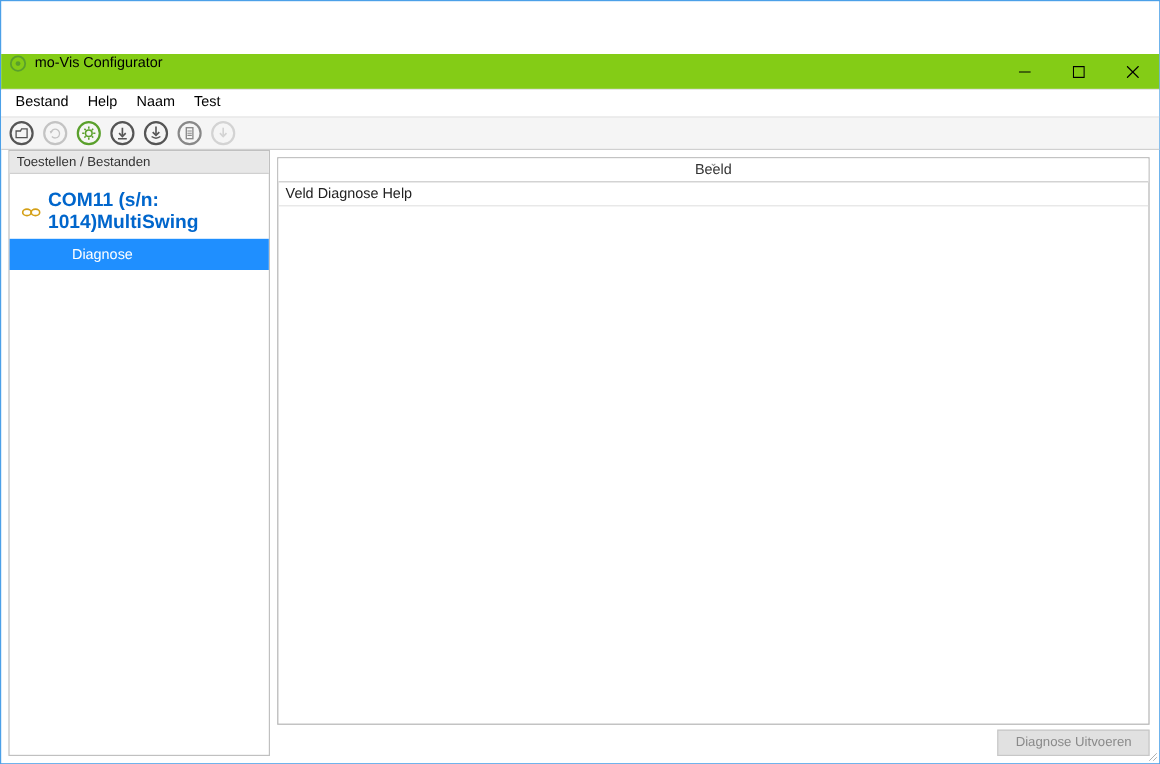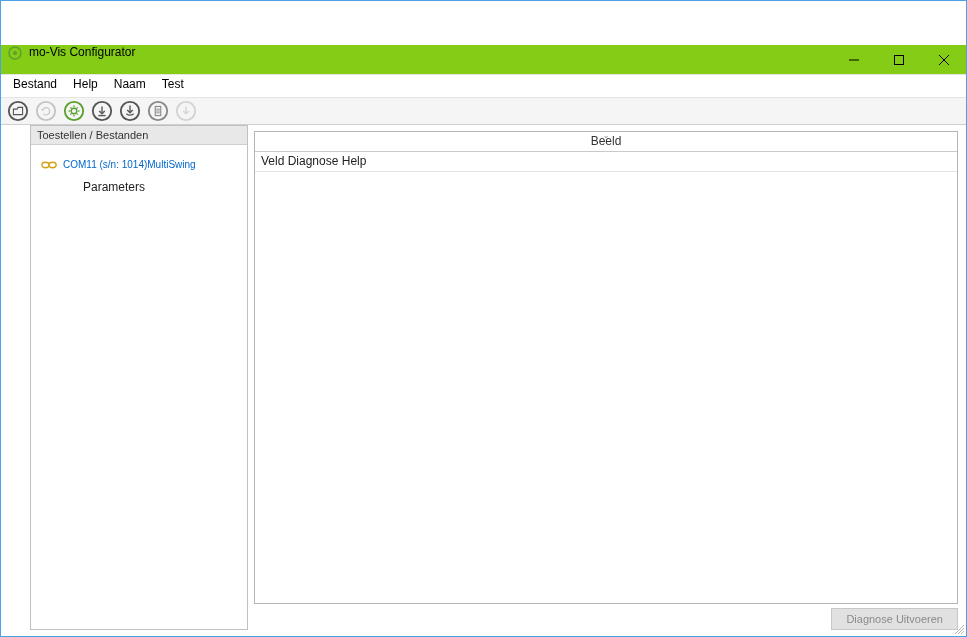--- a/index.html
+++ b/index.html
@@ -17,27 +17,27 @@
   
   .menubar { height: 22px; display: flex; align-items: flex-start; padding: 0 4px; background: #fff; }
   .menu-item { padding: 2px 8px; font-size: 12px; color: #000; cursor: default; }
 
   
   .toolbar { height: 28px; display: flex; align-items: center; padding: 2px 4px; gap: 2px; background: #f5f5f5; border-top:1px solid #e5e5e5; border-bottom: 1px solid #d0d0d0; }
   .tool-btn { width: 26px; height: 26px; display:flex; align-items:center; justify-content:center; border-radius: 2px; }
   .tool-disabled { opacity: 0.45; }
 
   
-  .body { flex:1; display:flex; gap: 0; padding: 0 0 0 0; position: relative; margin-left: 23px; }
+  .body { flex:1; display:flex; gap: 0; padding: 0 0 0 0; position: relative; }
 
   
   .left-panel { width: 218px; border: 1px solid #c0c0c0; margin: 0 6px 6px 6px; display:flex; flex-direction:column; background:#fff; }
   .left-header { background: #e8e8e8; font-size: 11px; padding: 3px 6px; color:#333; border-bottom:1px solid #d0d0d0; }
   .tree { flex:1; padding-top: 10px; }
-  .tree-root { display:flex; align-items:center; gap: 6px; padding: 4px 6px 4px 10px; color: #0066cc; font-size: 10px; }
+  .tree-root { display:flex; align-items:center; gap: 6px; padding: 4px 6px 4px 10px; color: #0066cc; font-size: 16px; font-weight: bold; }
   .tree-root-icon { width:16px; height:10px; display:flex; align-items:center; }
   .tree-child { padding: 6px 6px 6px 52px; font-size: 12px; color: #222; cursor: default; }
   .tree-child.selected { background: #1f8fff; color: #fff; }
 
   
   .right-panel { flex:1; margin: 6px 8px 6px 0; display:flex; flex-direction:column; }
   .grid-wrap { flex:1; border: 1px solid #b5b5b5; background:#fff; display:flex; flex-direction:column; }
   .grid-header { display:flex; height:20px; border-bottom:1px solid #c9c9c9; background:#fff; position:relative; }
   .grid-header-cell { flex:1; text-align:center; font-size:12px; color:#333; padding-top:2px; position:relative; }
   .sort-marker { position:absolute; top:-1px; left:50%; transform:translateX(-50%); font-size:8px; color:#888; }
@@ -166,21 +166,21 @@
       <div class="tree">
         <div class="tree-root">
           <span class="tree-root-icon">
             <svg width="18" height="10" viewBox="0 0 18 10">
                 <ellipse cx="5" cy="5" rx="4" ry="3" fill="none" stroke="#d4a017" stroke-width="1.6"></ellipse>
                 <ellipse cx="13" cy="5" rx="4" ry="3" fill="none" stroke="#d4a017" stroke-width="1.6"></ellipse>
               </svg>
           </span>
           <span>COM11 (s/n: 1014)MultiSwing</span>
         </div>
-        <div class="tree-child">Parameters</div>
+        <div class="tree-child selected">Diagnose</div>
       </div>
     </div>
 
     <div class="right-panel">
       <div class="grid-wrap">
         <div class="grid-header">
           <div class="grid-header-cell">
             <span class="sort-marker">⌄</span>
             <span>Beeld</span>
           </div>

